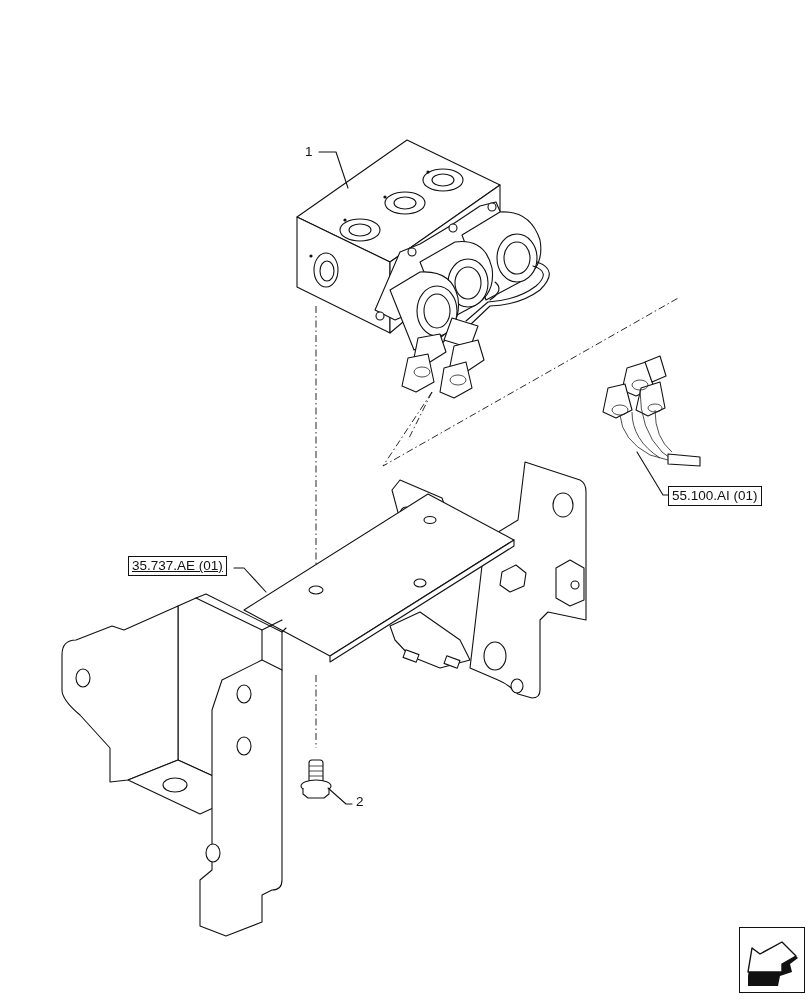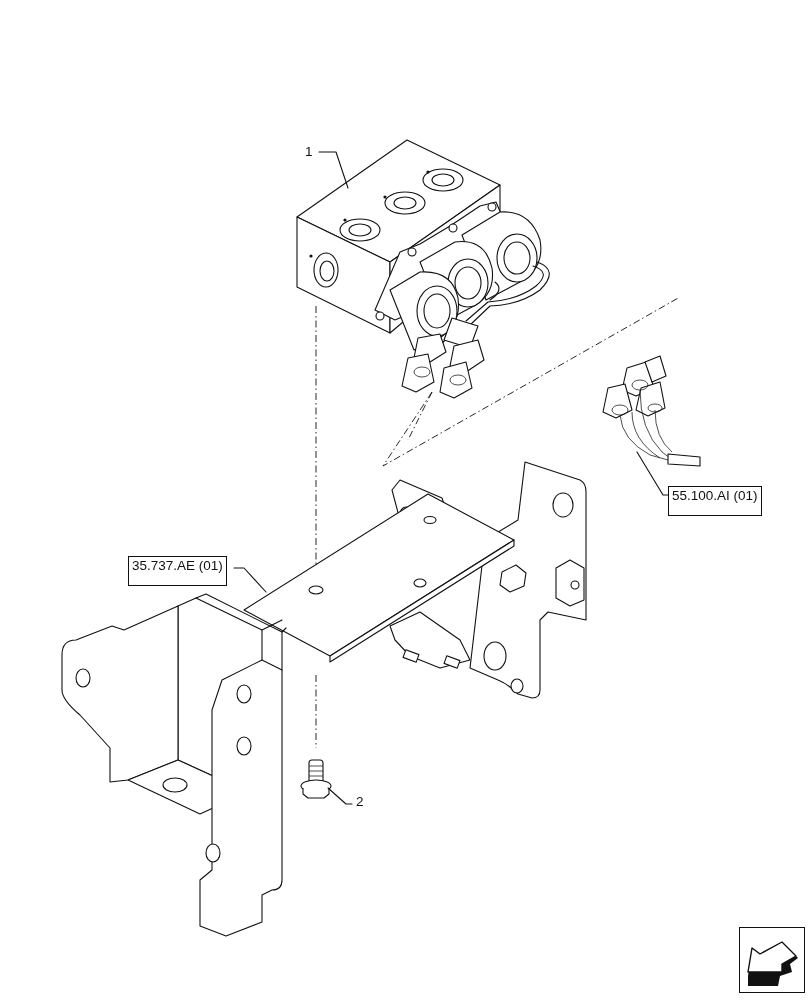--- a/index.html
+++ b/index.html
@@ -3,21 +3,21 @@
 <meta charset="utf-8">
 <style>
   html,body{margin:0;padding:0;background:#ffffff;}
   #canvas{position:relative;width:812px;height:1000px;background:#fff;overflow:hidden;font-family:"Liberation Sans",sans-serif;}
   svg{position:absolute;left:0;top:0;}
   .ln{fill:none;stroke:#111;stroke-width:1.1;stroke-linejoin:round;stroke-linecap:round;}
   .thin{fill:none;stroke:#222;stroke-width:0.8;}
   .wf{fill:#fff;stroke:#111;stroke-width:1.1;stroke-linejoin:round;}
   .dash{fill:none;stroke:#111;stroke-width:0.9;stroke-dasharray:7 3 1.5 3;}
   .lbl{position:absolute;font-size:13.5px;color:#111;line-height:1;white-space:nowrap;}
-  .ref{position:absolute;border:1.2px solid #111;background:#fff;padding:1px 3px 12px 3px;font-size:13.5px;color:#111;line-height:15px;white-space:nowrap;}
+  .ref{position:absolute;border:1.2px solid #111;background:#fff;padding:1px 3px 2px 3px;font-size:13.5px;color:#111;line-height:15px;white-space:nowrap;}
   .navbox{position:absolute;left:739px;top:927px;width:64px;height:64px;border:1.3px solid #111;background:#fff;cursor:pointer;}
 </style>
 </head>
 <body>
 
 <div id="canvas">
 
 <svg width="812" height="1000" viewBox="0 0 812 1000">
 
   <g>
@@ -152,21 +152,21 @@
     <line class="thin" x1="309" y1="781" x2="323" y2="781"></line>
     <ellipse class="wf" cx="316" cy="786" rx="15" ry="6"></ellipse>
     <path class="wf" d="M303,788 L303,794 L308,798 L324,798 L329,794 L329,788"></path>
   </g>
   <path class="ln" d="M328,788 L346,804 L352,804"></path>
 </svg>
 
 <div class="lbl" style="left:305px;top:145px;">1</div>
 <div class="lbl" style="left:356px;top:795px;">2</div>
 
-<div class="ref" style="left:128px;top:556px;">35.737.AE (01)</div>
+<div class="ref" style="left:128px;top:556px;text-decoration:underline;">35.737.AE (01)</div>
 <div class="ref" style="left:668px;top:486px;">55.100.AI (01)</div>
 
 <div class="navbox">
   <svg width="64" height="64" viewBox="0 0 64 64" style="position:absolute;left:0;top:0;">
     <polygon points="8,48 12,20 20,26 42,14 58,30 50,36 52,44 40,48 38,58 8,58" fill="#111"></polygon>
     <polygon points="8,44 12,20 20,26 42,14 56,28 42,36 42,44" fill="#fff" stroke="#111" stroke-width="1.4" stroke-linejoin="round"></polygon>
   </svg>
 </div>
 
 </div>

